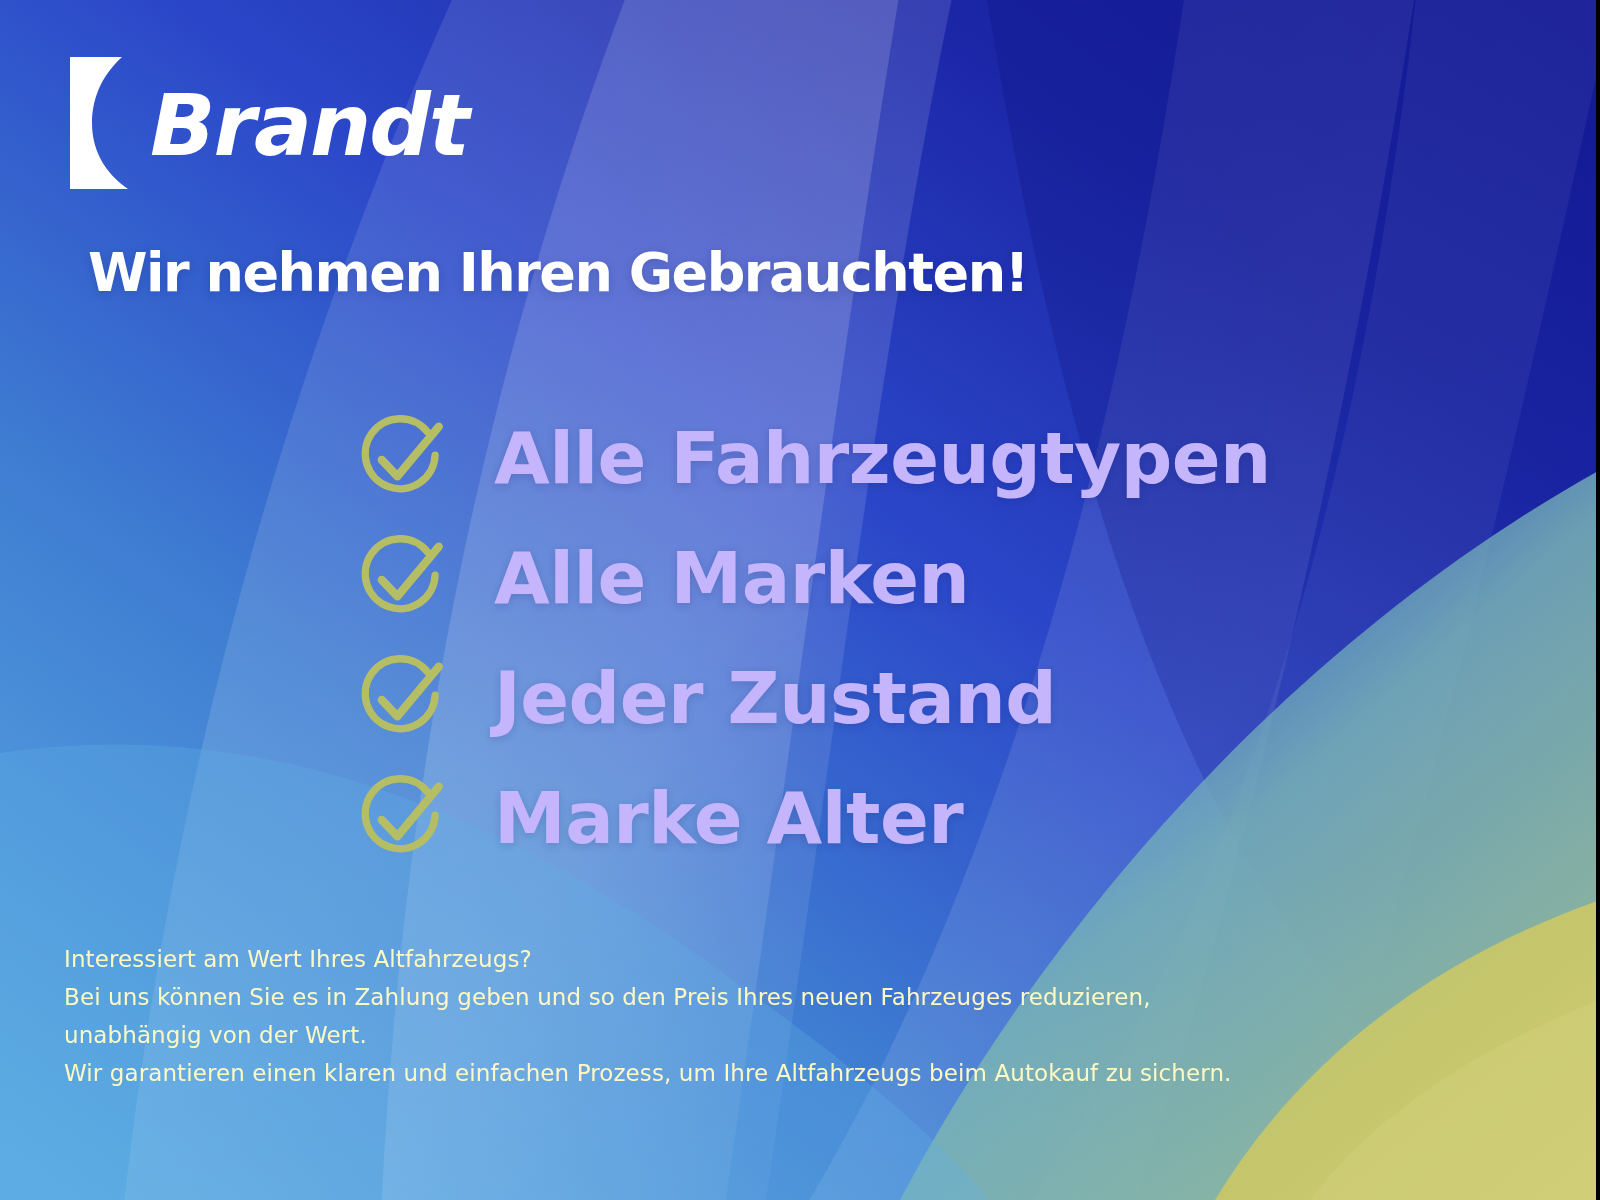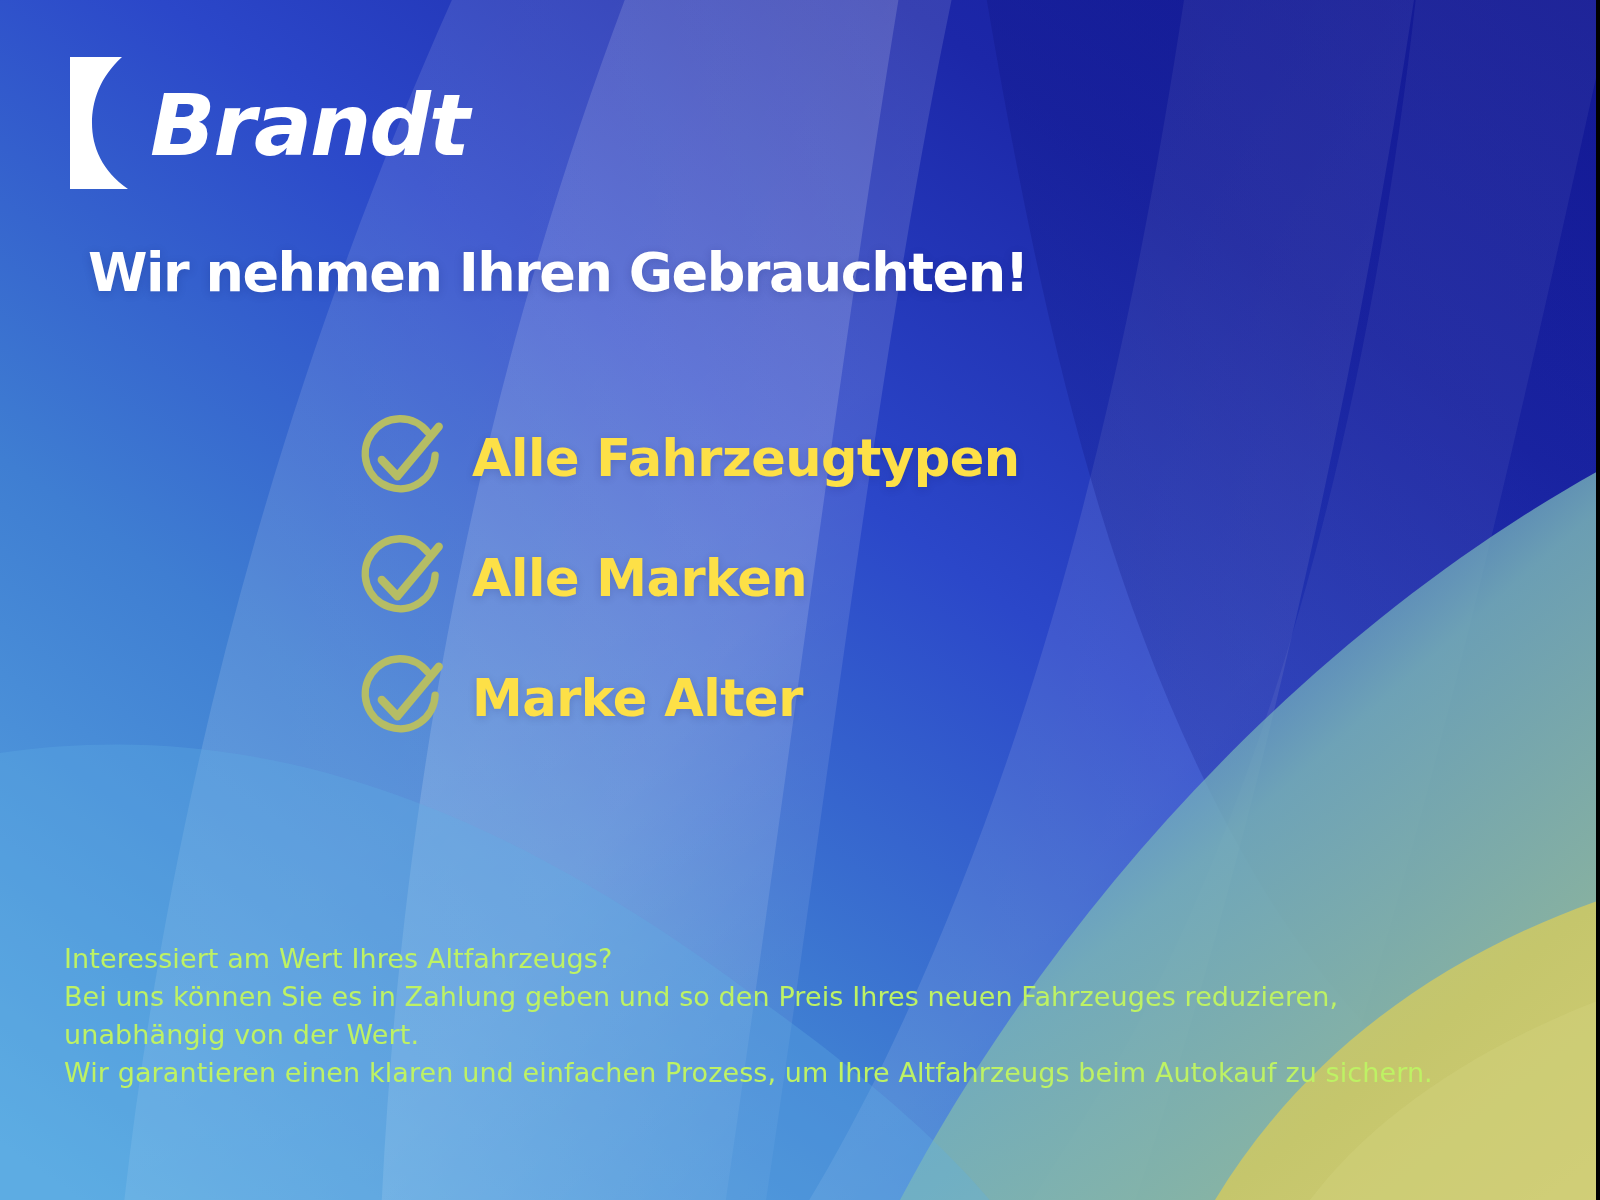--- a/index.html
+++ b/index.html
@@ -96,40 +96,40 @@
     align-items: center;
     height: 120px;
   }
   .check-icon {
     width: 92px;
     height: 92px;
     flex: 0 0 auto;
     display: block;
   }
   .check-label {
-    color: #fde047;
-    font-family: "DejaVu Sans", sans-serif;
-    font-size: 51px;
+    color: #c4b5fd;
+    font-family: "DejaVu Sans", sans-serif;
+    font-size: 72px;
     font-weight: 700;
     letter-spacing: -0.5px;
     line-height: 1;
-    margin-left: 24px;
+    margin-left: 46px;
     white-space: nowrap;
     text-shadow: 0 2px 9px rgba(10,20,90,0.16);
   }
 
   
   .body-copy {
     position: absolute;
     left: 64px;
     top: 940px;
     width: 1480px;
-    color: #bef264;
-    font-family: "DejaVu Sans", sans-serif;
-    font-size: 27px;
+    color: #fef9c3;
+    font-family: "DejaVu Sans", sans-serif;
+    font-size: 23px;
     font-weight: 400;
     line-height: 38px;
     letter-spacing: 0.1px;
   }
   .body-copy p {
     margin: 0;
     white-space: nowrap;
   }
 </style>
 </head>
@@ -233,20 +233,27 @@
       </div>
 
       <div class="check-row">
         <svg class="check-icon" viewBox="0 0 100 100">
           <path d="M 78,22 A 38 38 0 1 0 86,47" fill="none" stroke="#b5bd65" stroke-width="8" stroke-linecap="round"></path>
           <path d="M 28,52 L 45,70 L 90,16" fill="none" stroke="#b5bd65" stroke-width="9" stroke-linecap="round" stroke-linejoin="round"></path>
         </svg>
         <span class="check-label">Alle Marken</span>
       </div>
 
+      <div class="check-row">
+        <svg class="check-icon" viewBox="0 0 100 100">
+          <path d="M 78,22 A 38 38 0 1 0 86,47" fill="none" stroke="#b5bd65" stroke-width="8" stroke-linecap="round"></path>
+          <path d="M 28,52 L 45,70 L 90,16" fill="none" stroke="#b5bd65" stroke-width="9" stroke-linecap="round" stroke-linejoin="round"></path>
+        </svg>
+        <span class="check-label">Jeder Zustand</span>
+      </div>
 
       <div class="check-row">
         <svg class="check-icon" viewBox="0 0 100 100">
           <path d="M 78,22 A 38 38 0 1 0 86,47" fill="none" stroke="#b5bd65" stroke-width="8" stroke-linecap="round"></path>
           <path d="M 28,52 L 45,70 L 90,16" fill="none" stroke="#b5bd65" stroke-width="9" stroke-linecap="round" stroke-linejoin="round"></path>
         </svg>
         <span class="check-label">Marke Alter</span>
       </div>
 
     </div>

